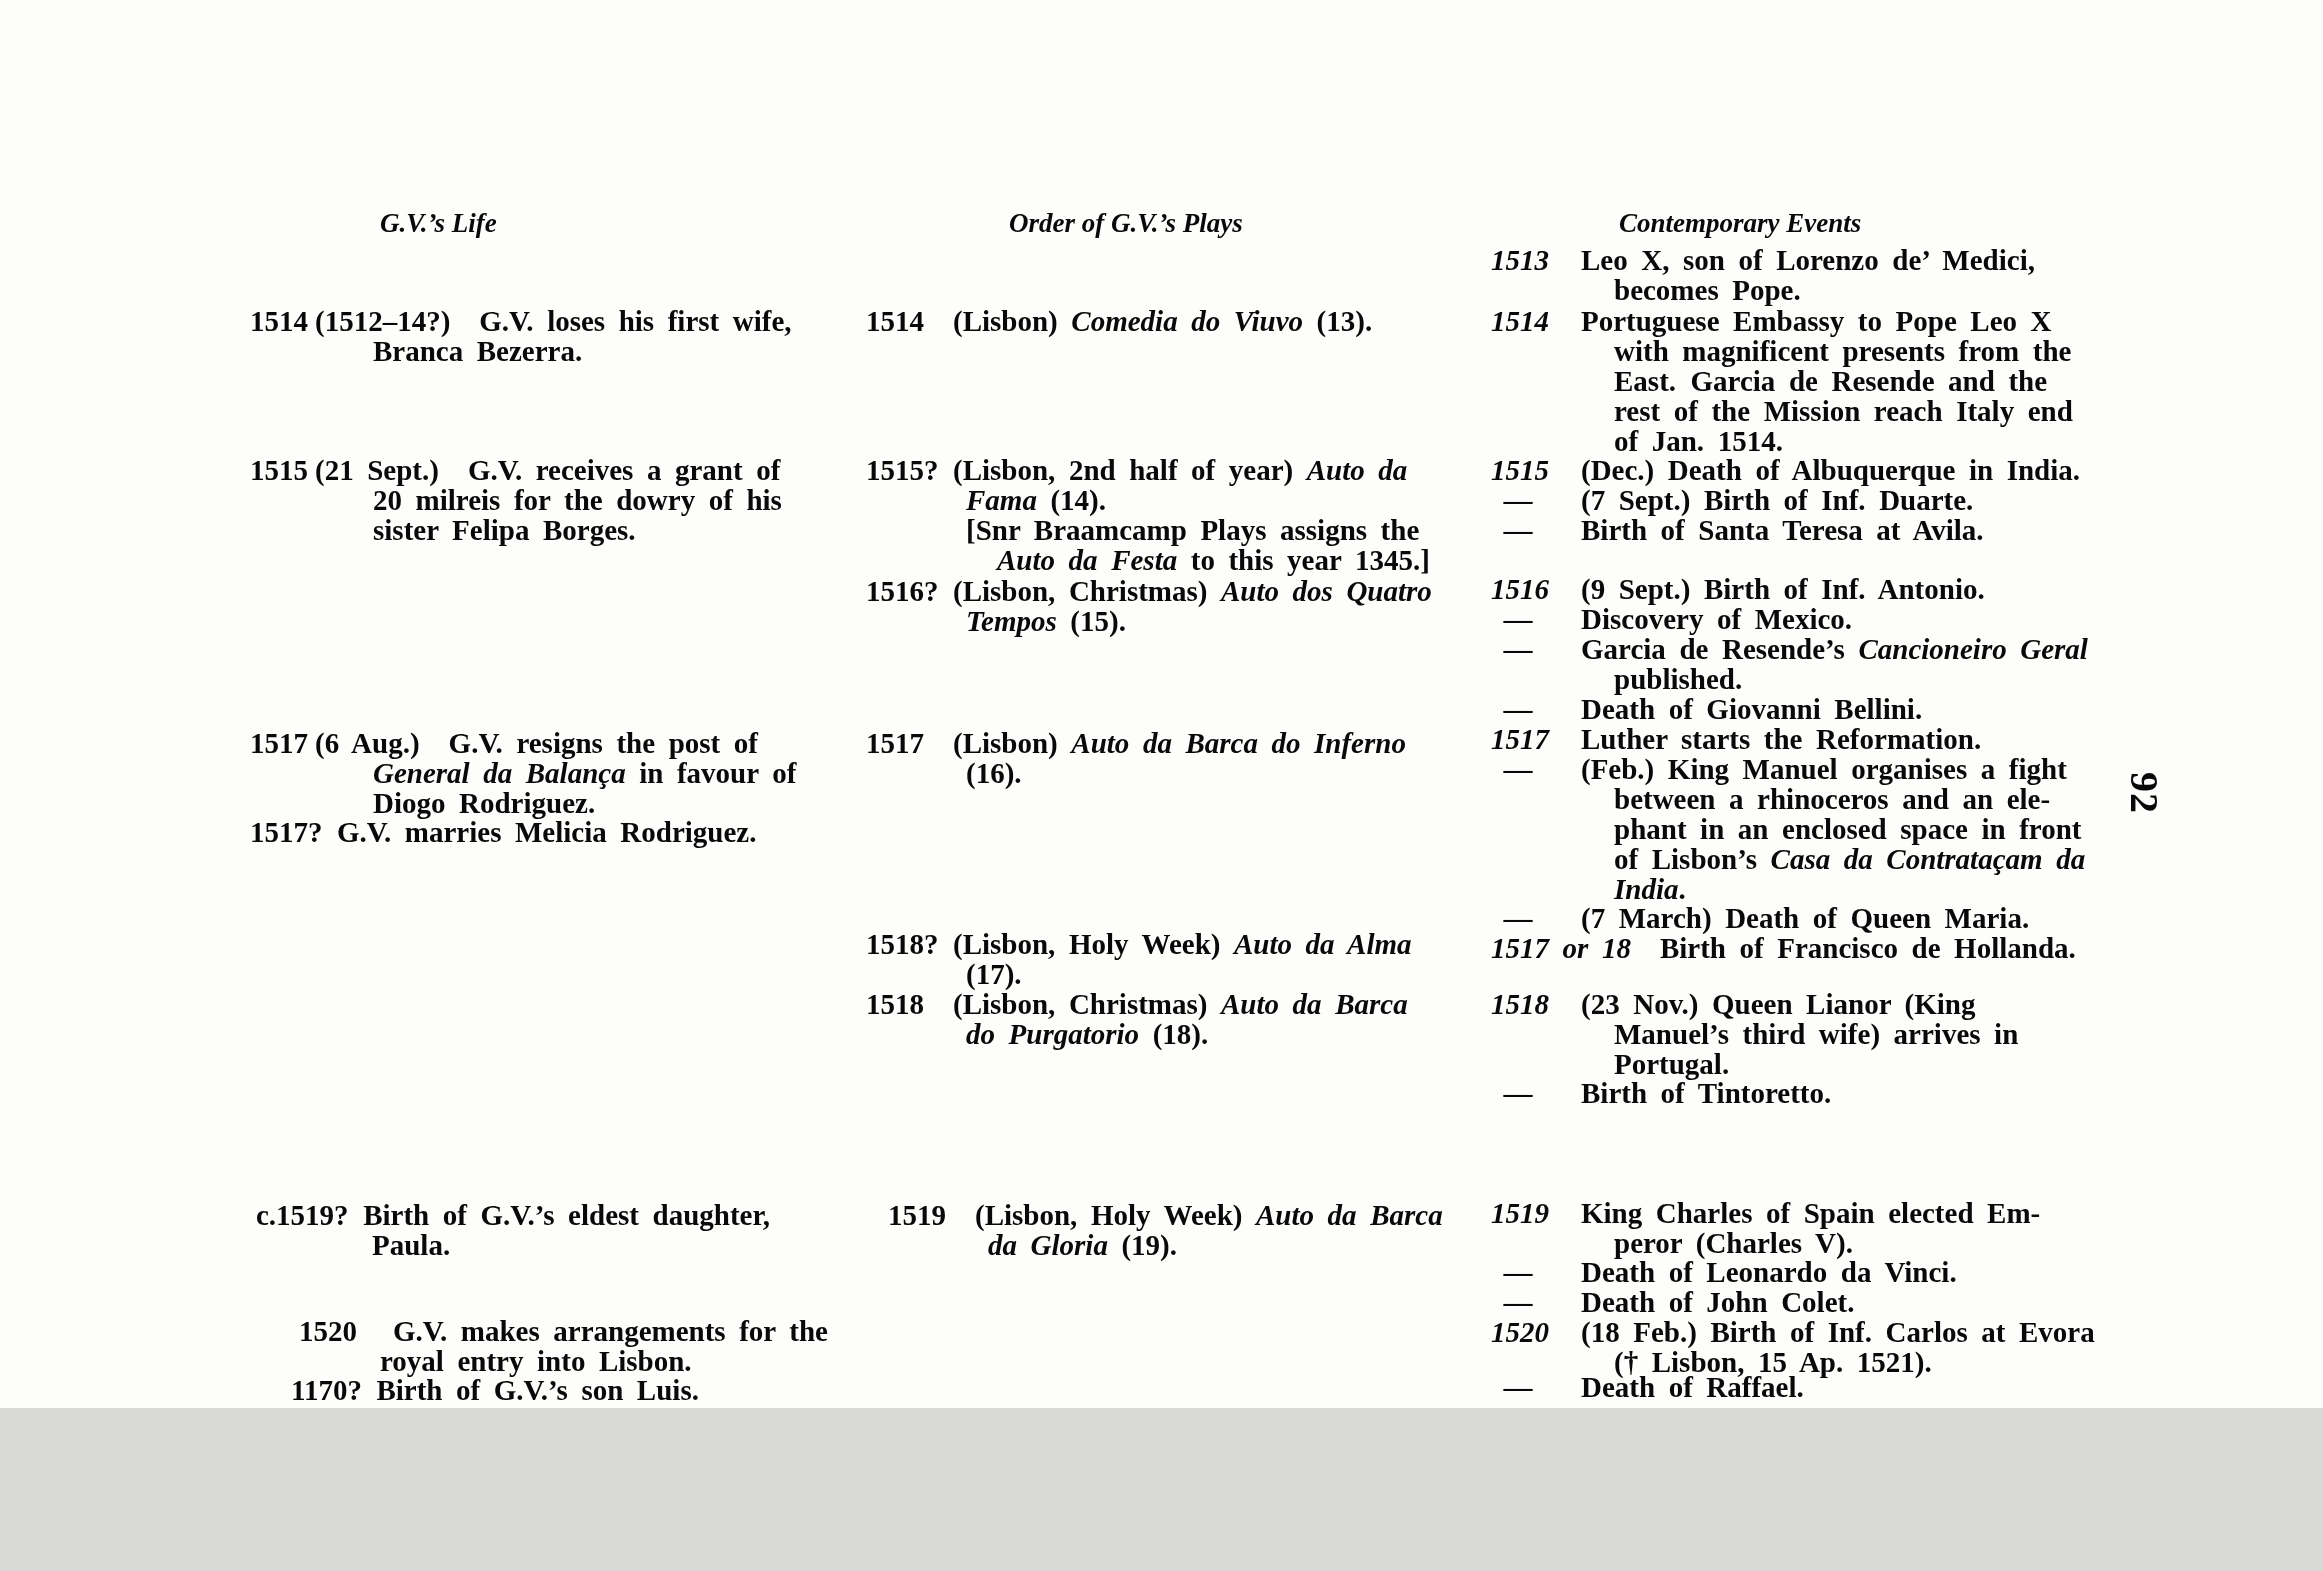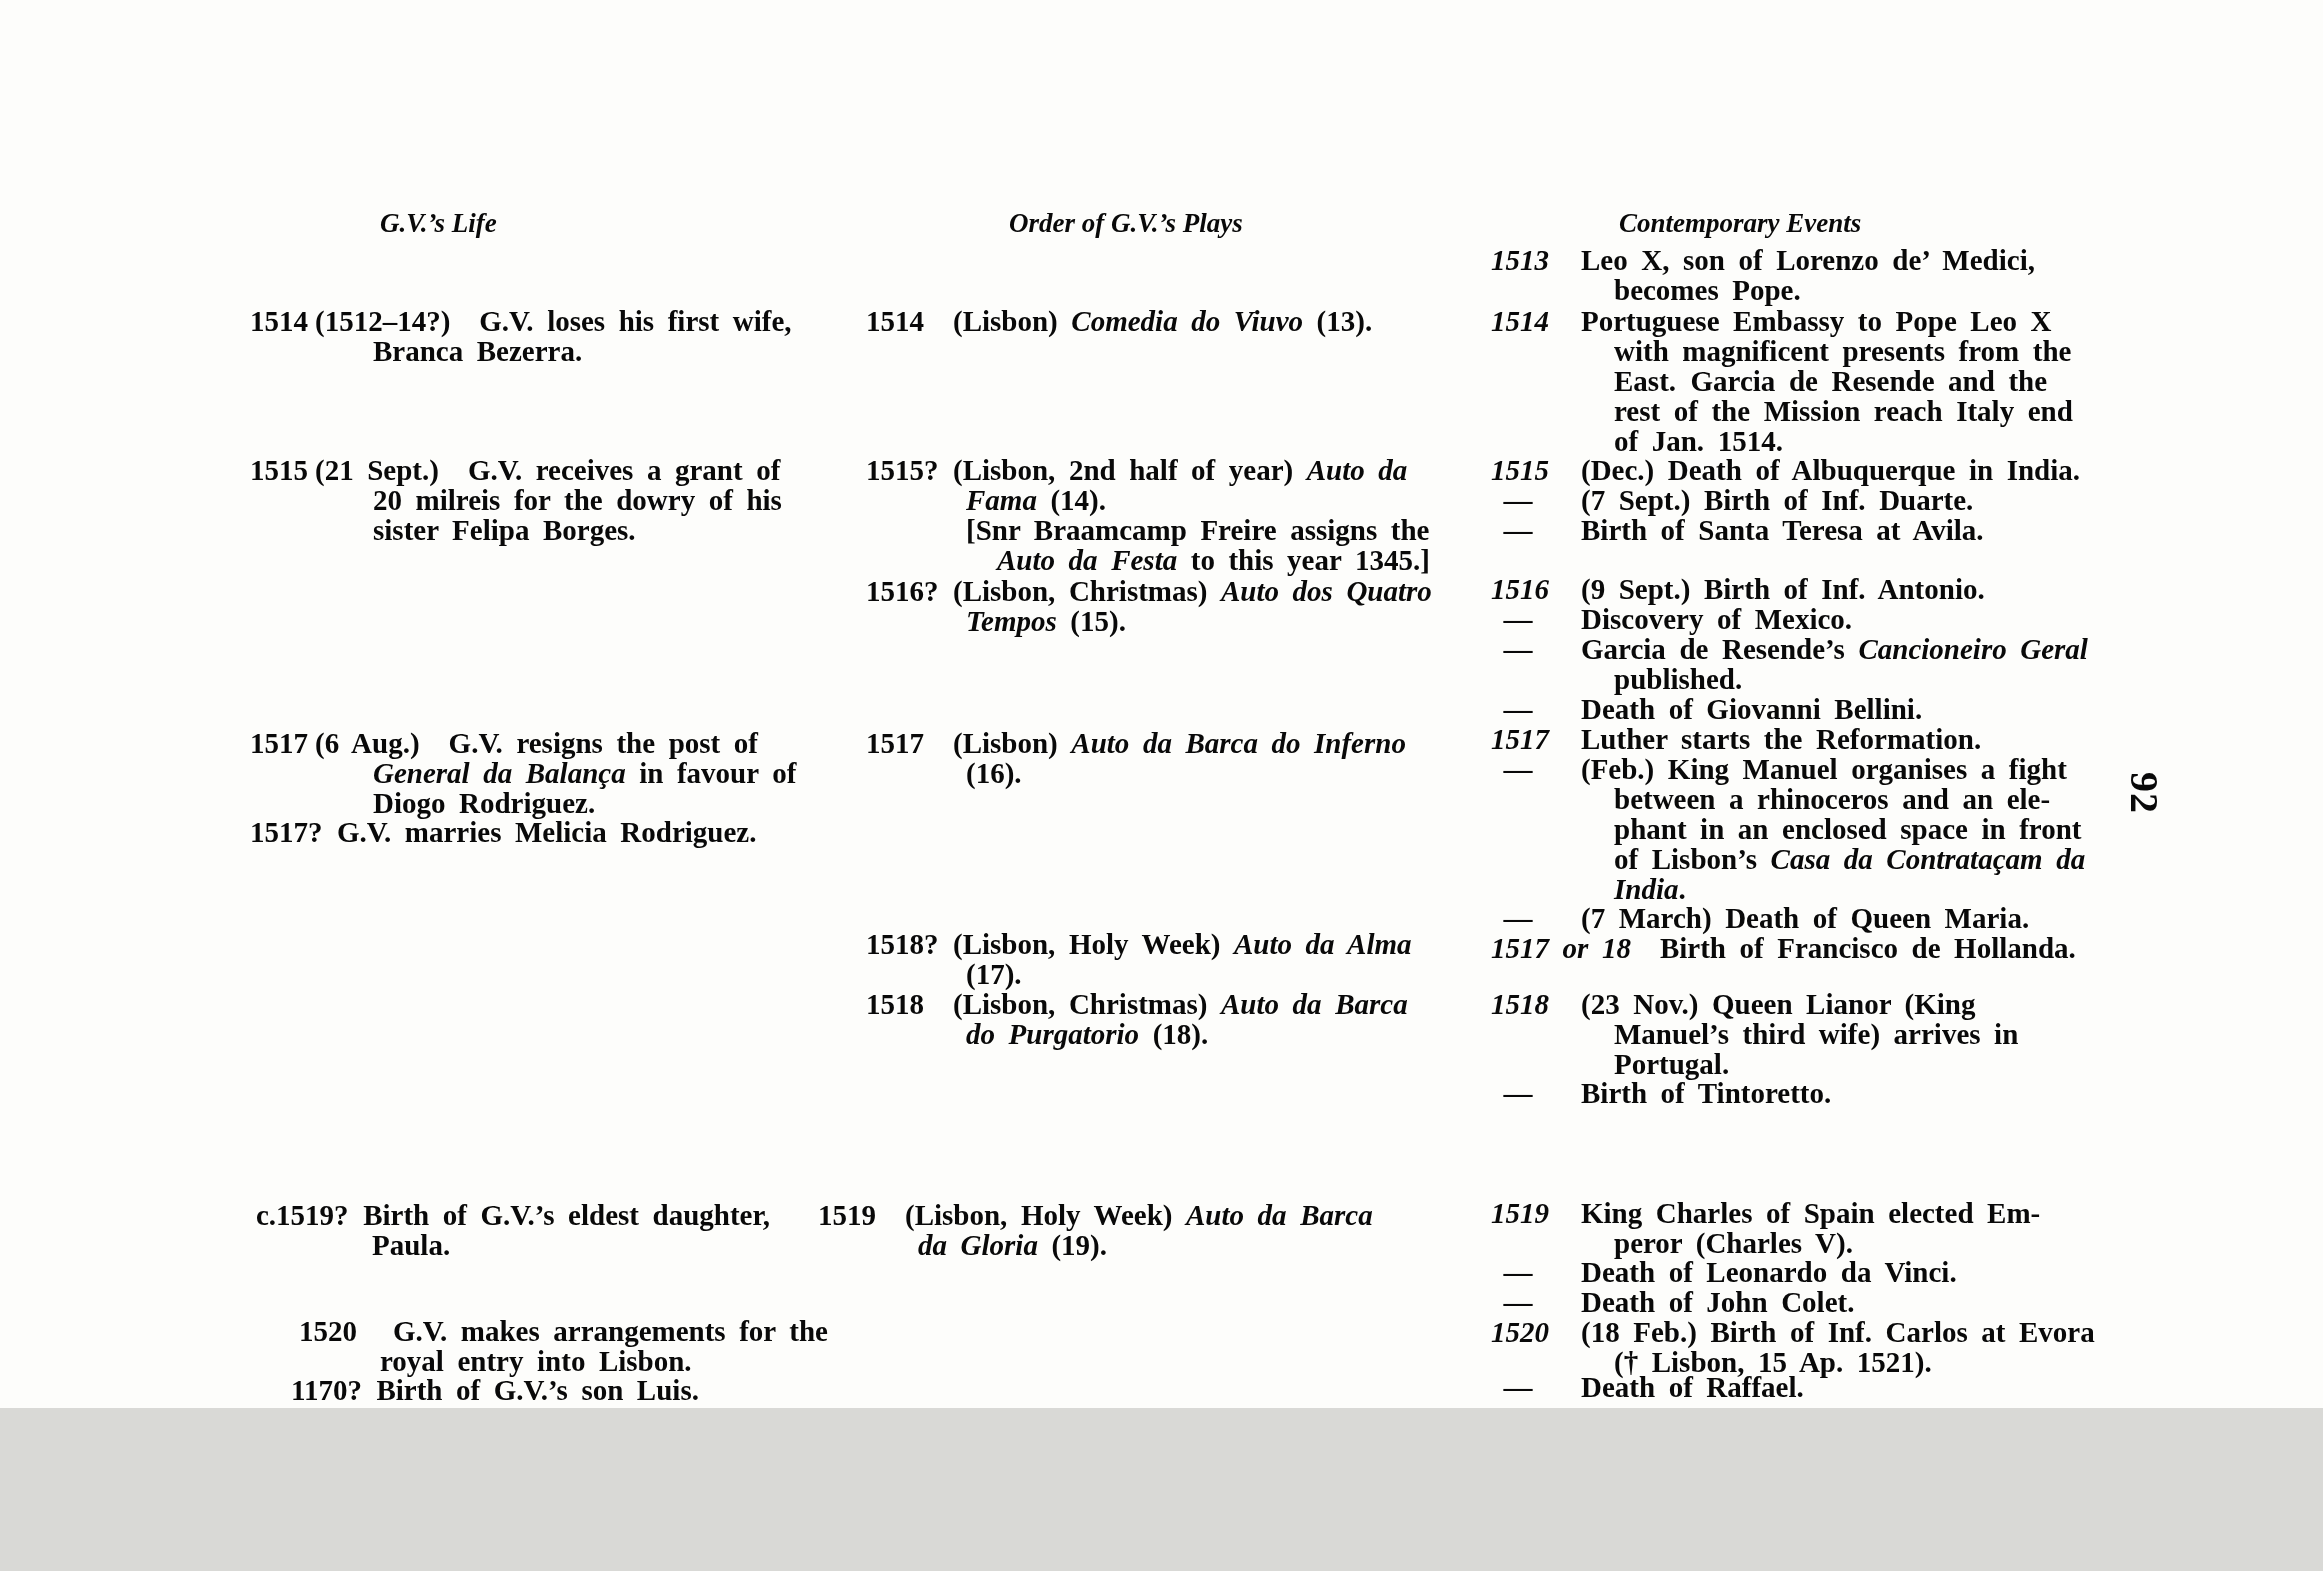--- a/index.html
+++ b/index.html
@@ -65,31 +65,31 @@
   <div class="entry col1" style="top:817px;left:250px"><span class="yr">1517?</span><span class="body"><span> G.V. marries Melicia Rodriguez.</span></span></div>
   <div class="entry col1" style="top:1200px;left:256px;padding-left:116px;text-indent:-116px"><span class="yr">c.1519?</span><span class="body"><span> Birth of G.V.’s eldest daughter,
 Paula.</span></span></div>
   <div class="entry col1" style="top:1316px;left:299px;padding-left:81px;text-indent:-81px"><span class="yr">1520</span><span class="body"><span>  G.V. makes arrangements for the
 royal entry into Lisbon.</span></span></div>
   <div class="entry col1" style="top:1375px;left:291px;padding-left:81px;text-indent:-81px"><span class="yr">1170?</span><span class="body"><span> Birth of G.V.’s son Luis.</span></span></div>
 
   <div class="entry col2" style="top:306px;left:866px"><span class="yr">1514</span><span class="body"><span>(Lisbon) </span><em>Comedia do Viuvo</em><span> (13).</span></span></div>
   <div class="entry col2" style="top:455px;left:866px"><span class="yr">1515?</span><span class="body"><span>(Lisbon, 2nd half of year) </span><em>Auto da
 Fama</em><span> (14).</span></span></div>
-  <div class="entry col2" style="top:515px;left:966px;padding-left:31px;text-indent:-31px"><span class="body"><span>[Snr Braamcamp Freire assigns the
+  <div class="entry col2" style="top:515px;left:966px;padding-left:31px;text-indent:-31px"><span class="body"><span>[Snr Braamcamp Plays assigns the
 </span><em>Auto da Festa</em><span> to this year 1345.]</span></span></div>
   <div class="entry col2" style="top:576px;left:866px"><span class="yr">1516?</span><span class="body"><span>(Lisbon, Christmas) </span><em>Auto dos Quatro
 Tempos</em><span> (15).</span></span></div>
   <div class="entry col2" style="top:728px;left:866px"><span class="yr">1517</span><span class="body"><span>(Lisbon) </span><em>Auto da Barca do Inferno</em><span>
 (16).</span></span></div>
   <div class="entry col2" style="top:929px;left:866px"><span class="yr">1518?</span><span class="body"><span>(Lisbon, Holy Week) </span><em>Auto da Alma</em><span>
 (17).</span></span></div>
   <div class="entry col2" style="top:989px;left:866px"><span class="yr">1518</span><span class="body"><span>(Lisbon, Christmas) </span><em>Auto da Barca
 do Purgatorio</em><span> (18).</span></span></div>
-  <div class="entry col2" style="top:1200px;left:818px"><span class="yr">1519</span><span class="body"><span>(Lisbon, Holy Week) </span><em>Auto da Barca
+  <div class="entry col2" style="top:1200px;left:888px"><span class="yr">1519</span><span class="body"><span>(Lisbon, Holy Week) </span><em>Auto da Barca
 da Gloria</em><span> (19).</span></span></div>
 
   <div class="entry col3" style="top:245px;left:1491px"><span class="yr">1513</span><span class="body"><span>Leo X, son of Lorenzo de’ Medici,
 becomes Pope.</span></span></div>
   <div class="entry col3" style="top:306px;left:1491px"><span class="yr">1514</span><span class="body"><span>Portuguese Embassy to Pope Leo X
 with magnificent presents from the
 East. Garcia de Resende and the
 rest of the Mission reach Italy end
 of Jan. 1514.</span></span></div>
   <div class="entry col3" style="top:455px;left:1491px"><span class="yr">1515</span><span class="body"><span>(Dec.) Death of Albuquerque in India.</span></span></div>

